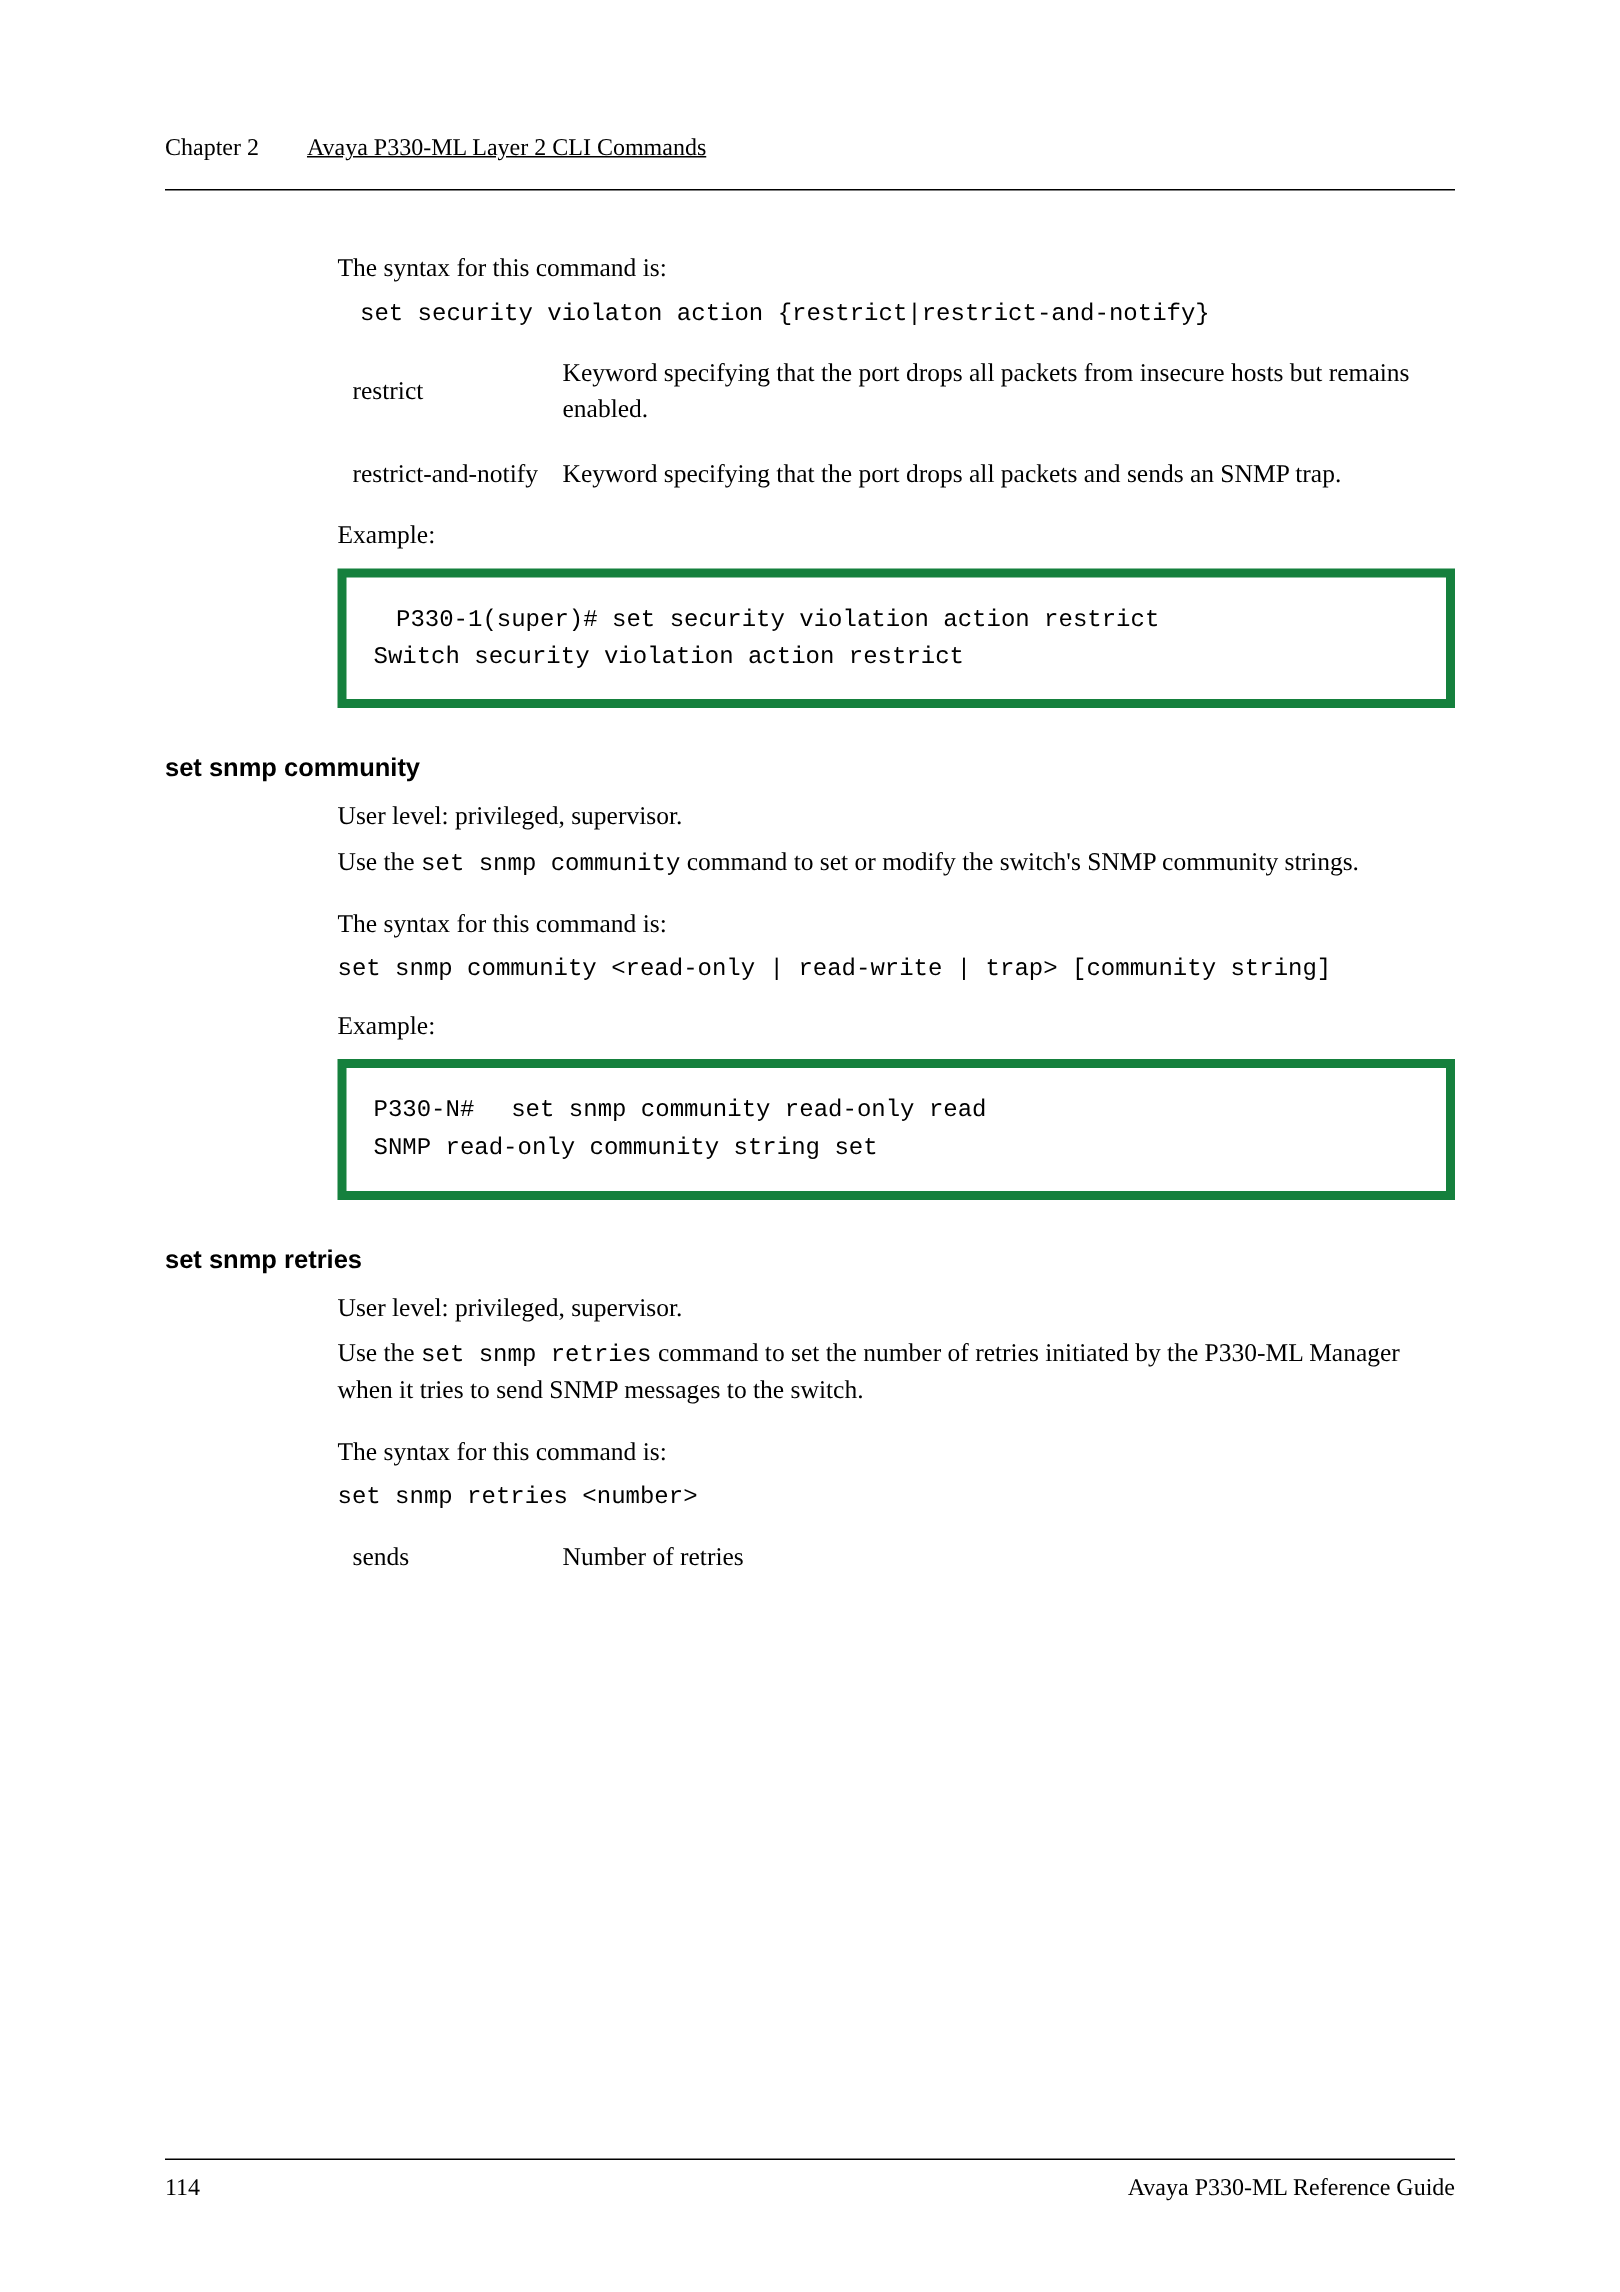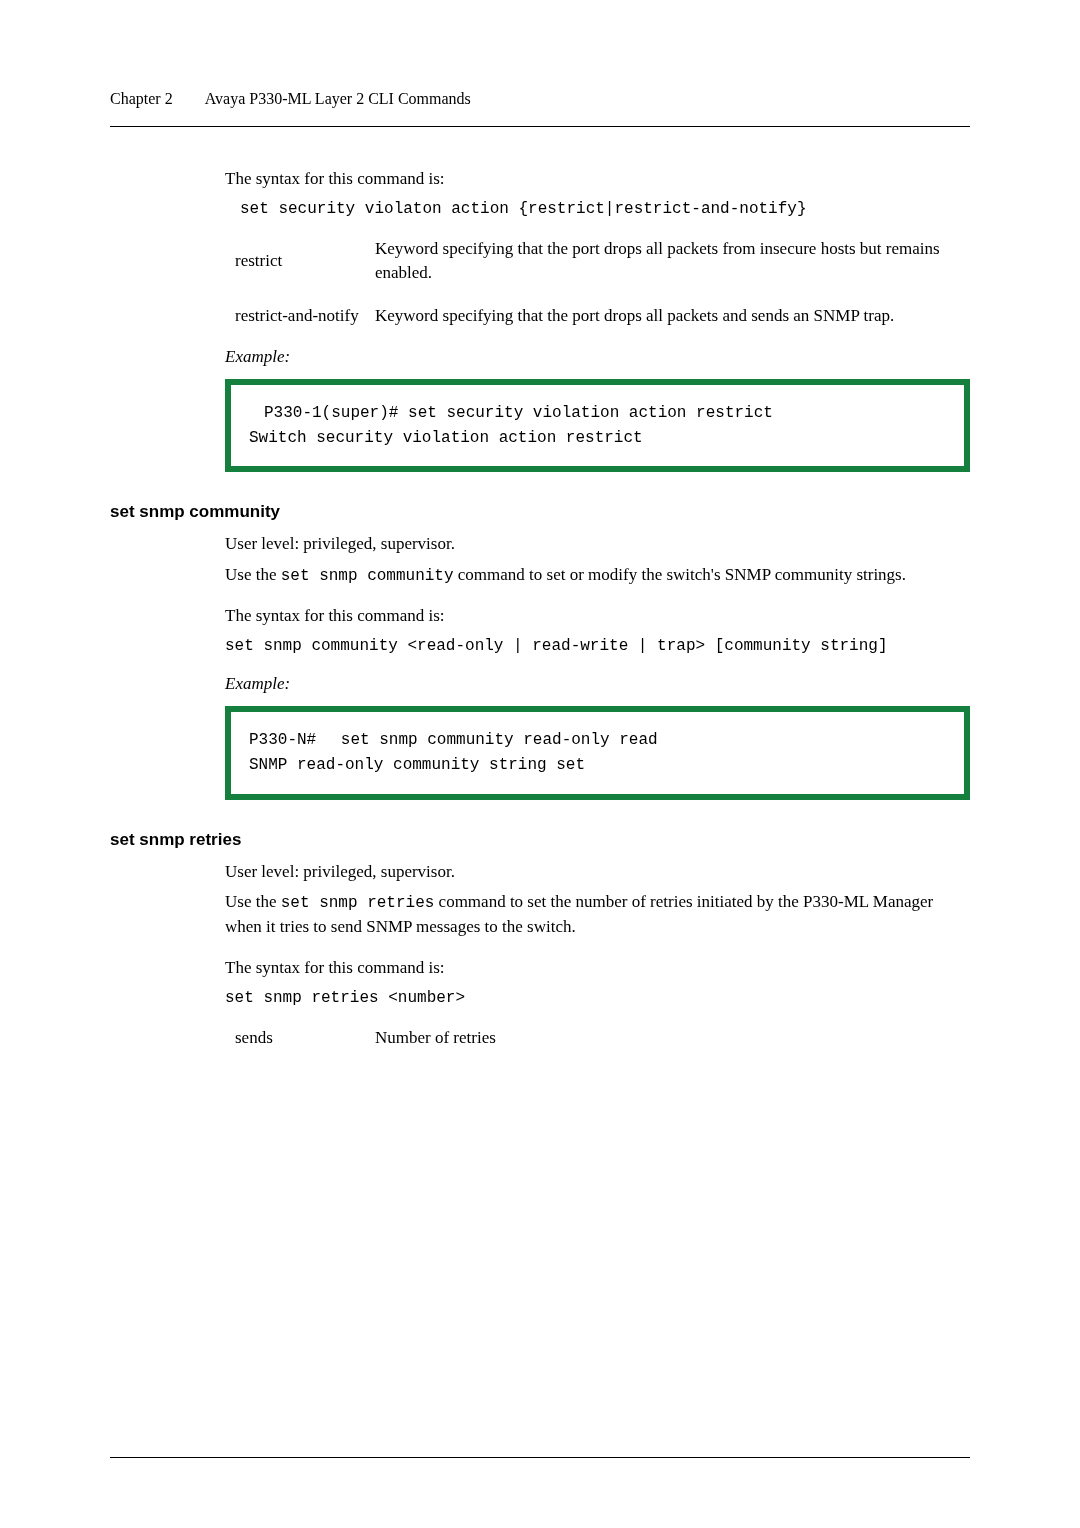--- a/index.html
+++ b/index.html
@@ -11,21 +11,21 @@
     height: 1528px;
     position: relative;
     padding: 90px 110px 50px 110px;
   }
   .header {
     font-size: 16px;
     margin-bottom: 18px;
     font-family: Georgia, serif;
   }
   .header-chapter { display: inline; }
-  .header-title { display: inline; margin-left: 28px; }
+  .header-title { display: inline; margin-left: 28px; text-decoration: underline; }
   .hr-top {
     border: none;
     border-top: 1.5px solid #000;
     margin-bottom: 40px;
   }
   .content {
     padding-left: 115px;
   }
   .para {
     font-size: 17px;
@@ -50,21 +50,20 @@
     flex-shrink: 0;
     font-size: 17px;
   }
   .param-desc {
     font-size: 17px;
     line-height: 1.45;
   }
   .example-label {
     font-size: 17px;
     margin-bottom: 12px;
-    font-style: italic;
   }
   .code-box {
     border: 6px solid #15803d;
     padding: 16px 18px;
     margin-bottom: 30px;
     font-family: 'Courier New', Courier, monospace;
     font-size: 16px;
     line-height: 1.55;
   }
   .section-heading {
@@ -159,13 +158,17 @@
     <div class="param-row">
       <div class="param-name">sends</div>
       <div class="param-desc">Number of retries</div>
     </div>
   </div>
 
 </div>
 
 <div class="footer">
   <hr class="hr-bottom">
+  <div class="footer-row">
+    <span>114</span>
+    <span>Avaya P330-ML Reference Guide</span>
+  </div>
 </div>
 
 </body></html>

